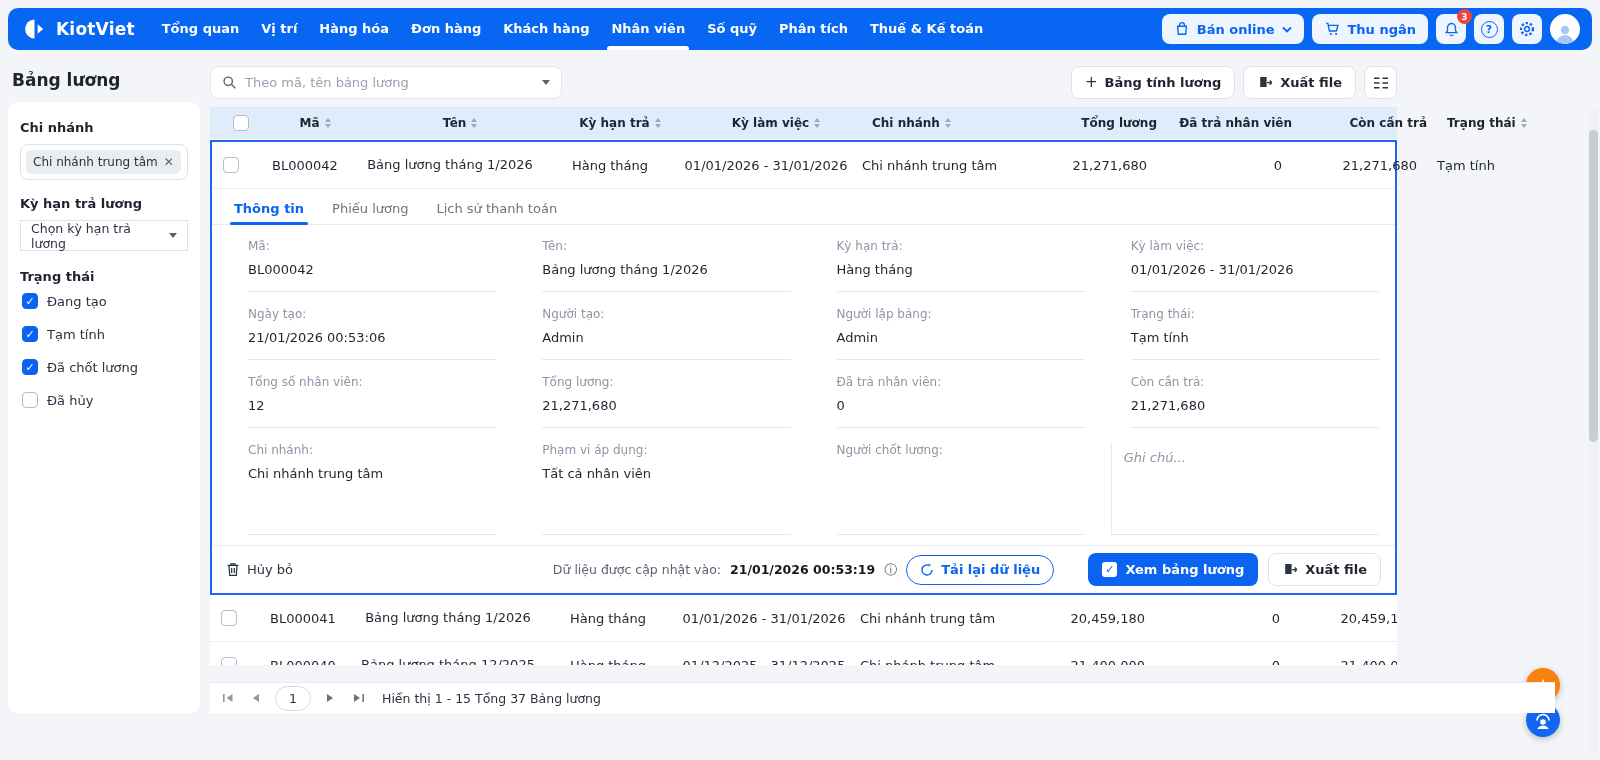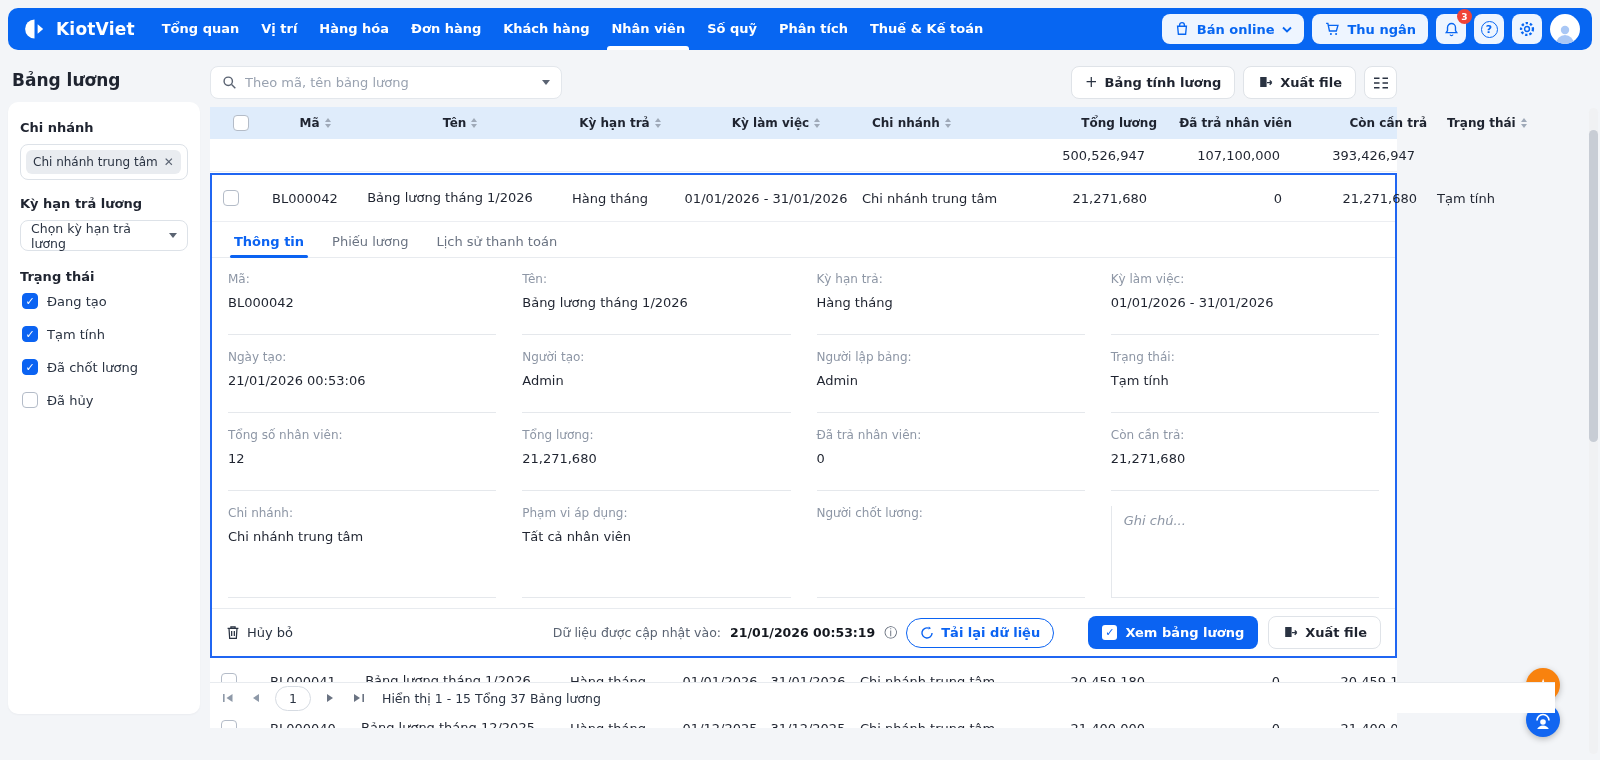--- a/index.html
+++ b/index.html
@@ -56,21 +56,21 @@
     position:absolute; left:8px; top:102px; width:192px; height:612px;
     background:#fff; border-radius:10px; padding:14px 12px;
     box-shadow:0 1px 2px rgba(16,24,40,.04);
   }
   .f-label { font-weight:bold; font-size:13px; margin:4px 0 9px; }
   .tag-box { border:1px solid #dde2e8; border-radius:8px; padding:5px; margin-bottom:16px; background:#fff; }
   .tag { background:#e9ecf0; border-radius:6px; font-size:12px; padding:5px 7px;
     display:inline-flex; align-items:center; gap:6px; color:#2a3342; }
   .tag-x { color:#5a6372; font-size:12px; cursor:pointer; line-height:1; }
   .select-box {
-    border:1px solid #dde2e8; border-radius:8px; height:31px; display:flex;
+    border:1px solid #dde2e8; border-radius:0; height:31px; display:flex;
     align-items:center; padding:0 10px; font-size:12.5px; color:#2a3342;
     justify-content:space-between; margin-bottom:18px; cursor:pointer; background:#fff;
   }
   .caret-down { width:0; height:0; border-left:4.5px solid transparent;
     border-right:4.5px solid transparent; border-top:5.5px solid #5a6372; }
   .status-row { display:flex; align-items:center; gap:9px; margin:0 0 17px 2px; cursor:pointer; }
   .cb { width:16px; height:16px; border:1.5px solid #b4bcc8; border-radius:4px; background:#fff;
     display:flex; align-items:center; justify-content:center; flex:0 0 auto; }
   .cb.checked { background:#0b63f2; border-color:#0b63f2; color:#fff; font-size:11px; font-weight:bold; }
   .status-label { font-size:13px; color:#2a3342; }
@@ -117,21 +117,21 @@
   .expanded .data-row { border-bottom:1px solid #eceef2; cursor:default; }
   .tabs { display:flex; align-items:flex-end; height:36px; border-bottom:1px solid #e8ebef; padding-left:8px; }
   .tab { padding:9px 14px 8px; font-size:13px; color:#6a7382; cursor:pointer; position:relative; white-space:nowrap; }
   .tab.active { color:#0b63f2; font-weight:600; }
   .tab.active::after { content:""; position:absolute; left:10px; right:10px; bottom:-1px; height:3px; background:#0b63f2; border-radius:2px; }
 
   .fields {
     display:grid; grid-template-columns:repeat(4,1fr); column-gap:26px; row-gap:15px;
     padding:14px 16px 10px;
   }
-  .field { display:flex; flex-direction:column; border-bottom:1px solid #e5e8ec; padding-bottom:24px; min-height:52px; }
+  .field { display:flex; flex-direction:column; border-bottom:1px solid #e5e8ec; padding-bottom:14px; min-height:52px;margin-left:20px; }
   .field.tall { height:92px; }
   .flabel { font-size:12px; color:#8d96a5; margin-bottom:9px; }
   .fvalue { font-size:13px; color:#1f2430; flex:1; }
   .notes {
     height:92px; border-left:1px solid #e5e8ec; border-bottom:1px solid #e5e8ec;
     padding:7px 12px; font-style:italic; color:#8d96a5; font-size:13px; cursor:text;
   }
 
   .panel-footer { display:flex; align-items:center; border-top:1px solid #e8ebef; height:48px; padding:0 14px; }
   .pf-left { flex:1; display:flex; align-items:center; }
@@ -399,32 +399,20 @@
   </div>
 
   <div class="hcell a-left">
     <span class="col-label">Trạng thái</span>
     <span class="sort">
             <i class="up"></i>
             <i class="dn"></i>
           </span>
   </div>
 </div>
-    <div class="trow summary-row" id="summary-row">
-      <div class="a-cb"></div>
-    <div class="a-center"></div>
-        <div class="a-center"></div>
-        <div class="a-center"></div>
-        <div class="a-center"></div>
-        <div class="a-left"></div>
-        <div class="a-right">500,526,947</div>
-        <div class="a-right">107,100,000</div>
-        <div class="a-right">393,426,947</div>
-        <div class="a-left"></div>
-      </div>
 
     <div class="expanded">
       <div id="expanded-row-slot">
   <div class="trow data-row">
     <div class="a-cb">
               <span class="cb"></span>
             </div>
     <div class="c-code a-center">BL000042</div>
     <div class="c-name a-center">Bảng lương tháng 1/2026</div>
     <div class="c-period a-center">Hàng tháng</div>

